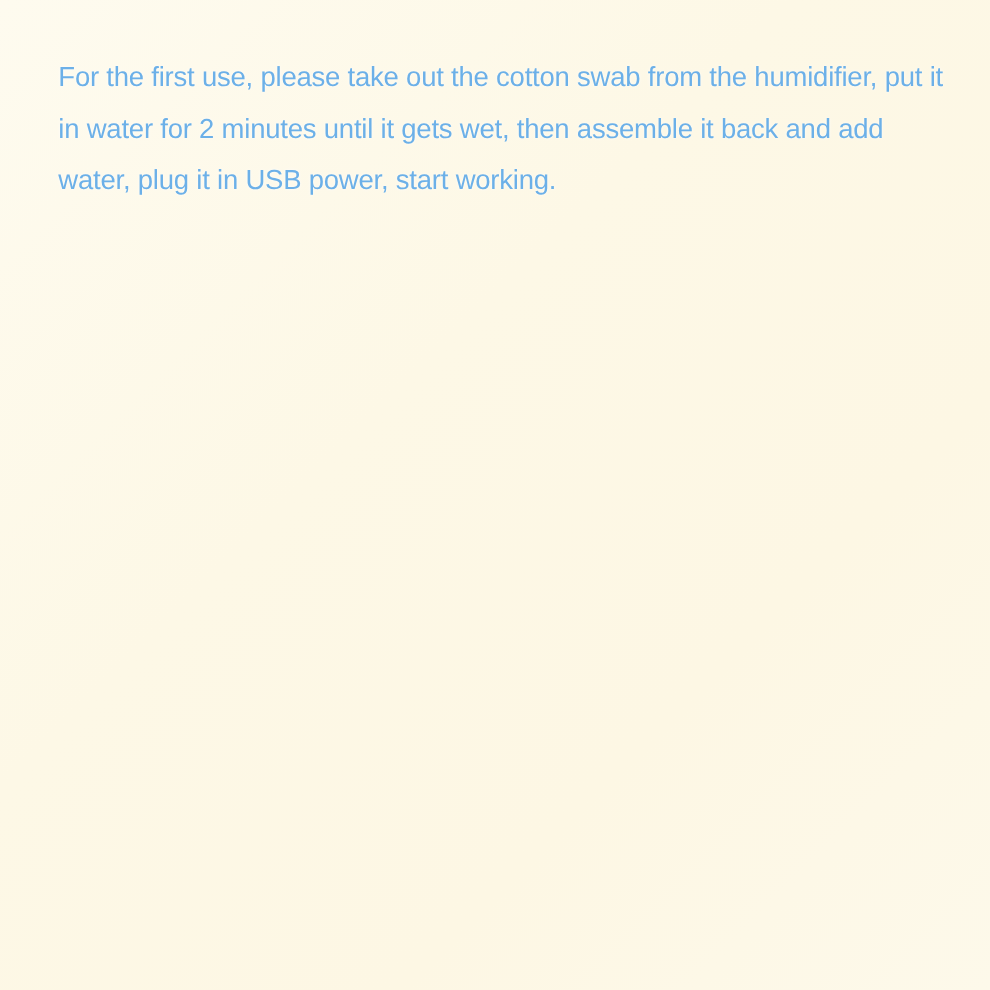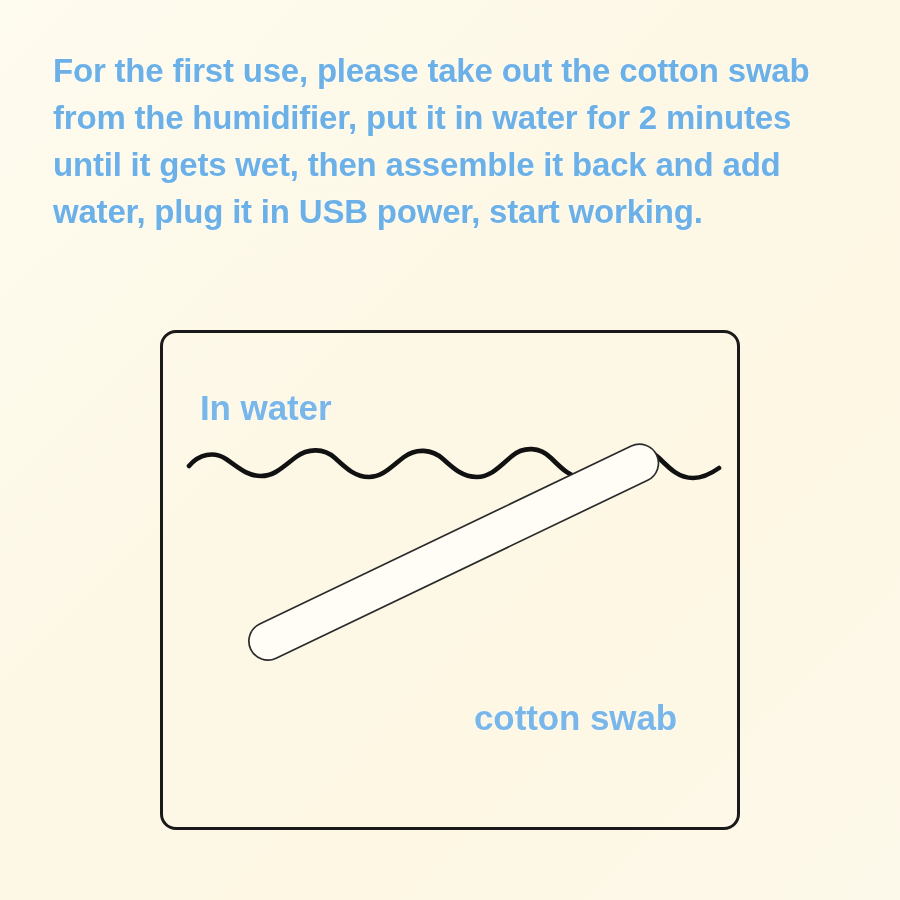--- a/index.html
+++ b/index.html
@@ -21,22 +21,22 @@
     background: linear-gradient(135deg, #fefbef 0%, #fdf8e6 40%, #fdf7e4 70%, #fdf9ea 100%);
     overflow: hidden;
   }
 
   
   #instruction-text {
     position: absolute;
     left: 53px;
     top: 47px;
     width: 810px;
-    font-size: 33px;
-    font-weight: 700;
+    font-size: 25px;
+    font-weight: 400;
     line-height: 47px;
     letter-spacing: -0.2px;
     color: #6cb0e8;
     text-shadow: 0 0 3px rgba(255,255,255,0.85);
     white-space: pre-line;
   }
 
   
   #illustration-box {
     position: absolute;
@@ -88,49 +88,14 @@
     pointer-events: none;
   }
 </style>
 </head>
 <body>
 
 <div id="page">
 
   <div id="instruction-text">For the first use, please take out the cotton swab from the humidifier, put it in water for 2 minutes until it gets wet, then assemble it back and add water, plug it in USB power, start working.</div>
 
-  <div id="illustration-box">
-
-    <div id="box-inner">
-
-      <div class="illus-label" id="label-in-water">In water</div>
-
-      <svg id="water-wave-svg" viewBox="0 0 580 500">
-        <path d="M 26 133
-                 C 36 121, 51 118, 63 126
-                 C 75 134, 84 143, 98 143
-                 C 112 143, 121 133, 133 124
-                 C 145 115, 161 115, 172 125
-                 C 183 135, 192 144, 206 144
-                 C 220 144, 229 133, 241 124
-                 C 253 115, 269 116, 280 126
-                 C 291 136, 300 144, 314 144
-                 C 328 144, 337 133, 349 123
-                 C 361 113, 377 114, 388 125
-                 C 399 136, 408 145, 422 145
-                 C 436 145, 445 133, 457 123
-                 C 469 113, 485 114, 496 125
-                 C 507 136, 516 145, 530 145
-                 C 541 145, 549 140, 556 135" fill="none" stroke="#111111" stroke-width="4.6" stroke-linecap="round" stroke-linejoin="round"></path>
-      </svg>
-
-      <svg id="cotton-swab-svg" viewBox="0 0 580 500">
-        <g transform="rotate(-25.6 290 220)">
-          <rect x="66" y="200.5" width="450" height="38" rx="19" ry="19" fill="#fffdf6" stroke="#2b2b2b" stroke-width="1.7"></rect>
-        </g>
-      </svg>
-
-      <div class="illus-label" id="label-cotton-swab">cotton swab</div>
-
-    </div>
-  </div>
 
 </div>
 
 </body></html>

